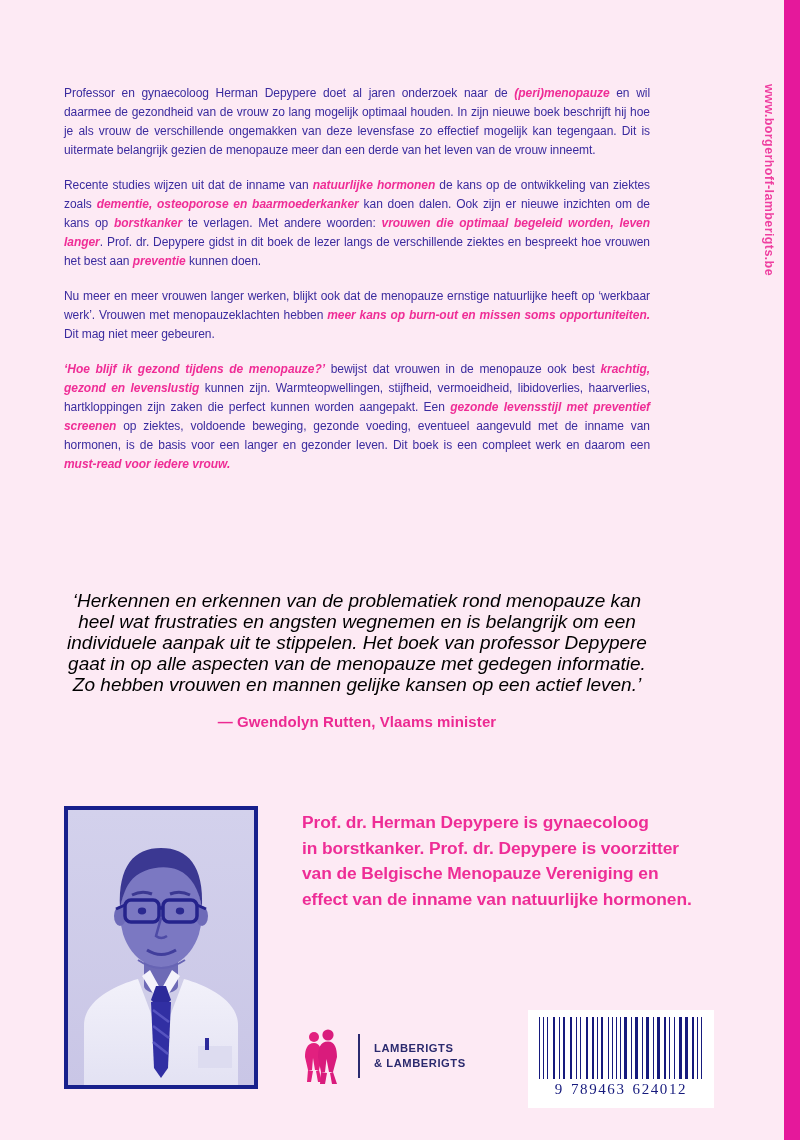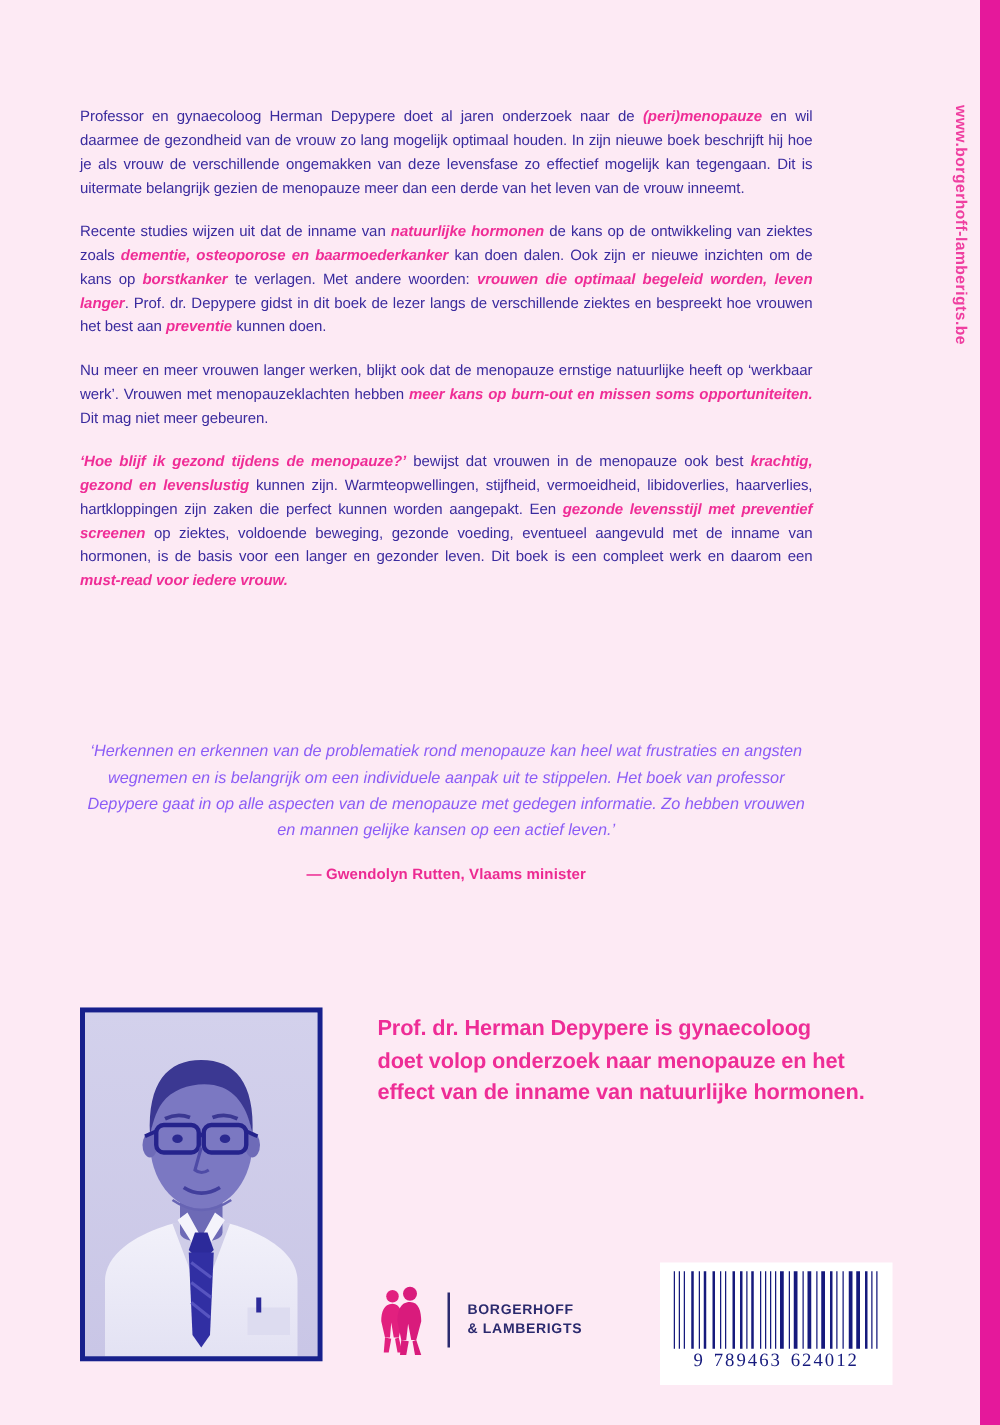--- a/index.html
+++ b/index.html
@@ -49,30 +49,30 @@
     font-style:italic;
   }
 
   
   .quote-block {
     position:absolute;
     left:64px; top:590px; width:586px;
     text-align:center;
   }
   .quote-text {
-    color:#8b5cf6;
+    color:#000000;
     font-style:italic;
-    font-size:13px;
+    font-size:19px;
     line-height:21px;
   }
   .quote-attr {
     margin-top:18px;
     color:#ec2a92;
     font-weight:bold;
-    font-size:12px;
+    font-size:15px;
     letter-spacing:.1px;
   }
 
   
   .author-photo {
     position:absolute;
     left:64px; top:806px;
     width:194px; height:283px;
     border:4px solid #17208c;
     background:#d8d6ef;
@@ -197,40 +197,41 @@
 
     <path d="M70 150 Q93 166 117 150" stroke="#6764b4" stroke-width="2" fill="none"></path>
 
     <rect x="130" y="236" width="34" height="22" fill="#dddcf0"></rect>
     <rect x="137" y="228" width="4" height="12" fill="#2c2a9a"></rect>
   </svg>
 </div>
 
 <div class="author-bio" id="bio">
     <div>Prof. dr. Herman Depypere is gynaecoloog</div>
-    <div>doet volop onderzoek naar menopauze en het</div>
+    <div>in borstkanker. Prof. dr. Depypere is voorzitter</div>
+    <div>van de Belgische Menopauze Vereniging en</div>
     <div>effect van de inname van natuurlijke hormonen.</div>
   </div>
 
 <div class="publisher">
   <svg class="pub-mark" viewBox="0 0 42 56">
 
     <circle cx="12" cy="9" r="5" fill="#e2207f"></circle>
     <path d="M12 15 C5 15 3 22 3 29 L6 42 L10 42 L11 30 L13 42 L17 42 L20 29 C20 22 18 15 12 15 Z" fill="#e2207f"></path>
     <path d="M6 42 L5 54 L9 54 L11 43 Z" fill="#e2207f"></path>
     <path d="M14 43 L16 54 L20 54 L17 42 Z" fill="#e2207f"></path>
 
     <circle cx="26" cy="7" r="5.6" fill="#d91b7c"></circle>
     <path d="M26 13.5 C18 13.5 16 21 16 29 L19 44 L23 44 L24.5 31 L27 44 L31 44 L35 29 C35 21 33 13.5 26 13.5 Z" fill="#d91b7c"></path>
     <path d="M19 44 L18 56 L23 56 L25 45 Z" fill="#d91b7c"></path>
     <path d="M28 45 L30 56 L35 56 L31 44 Z" fill="#d91b7c"></path>
   </svg>
   <div class="pub-divider"></div>
   <div class="pub-name">
-    <div>BORGERHOFF</div>
+    <div>LAMBERIGTS</div>
     <div>&amp; LAMBERIGTS</div>
   </div>
 </div>
 
 <div class="barcode-box">
   <div class="barcode-bars" id="bars">
       <i style="width: 1px; margin-right: 1px;"></i>
       <i style="width: 1px; margin-right: 1px; background: transparent;"></i>
       <i style="width: 1px; margin-right: 1px;"></i>
       <i style="width: 1px; margin-right: 1px; background: transparent;"></i>

